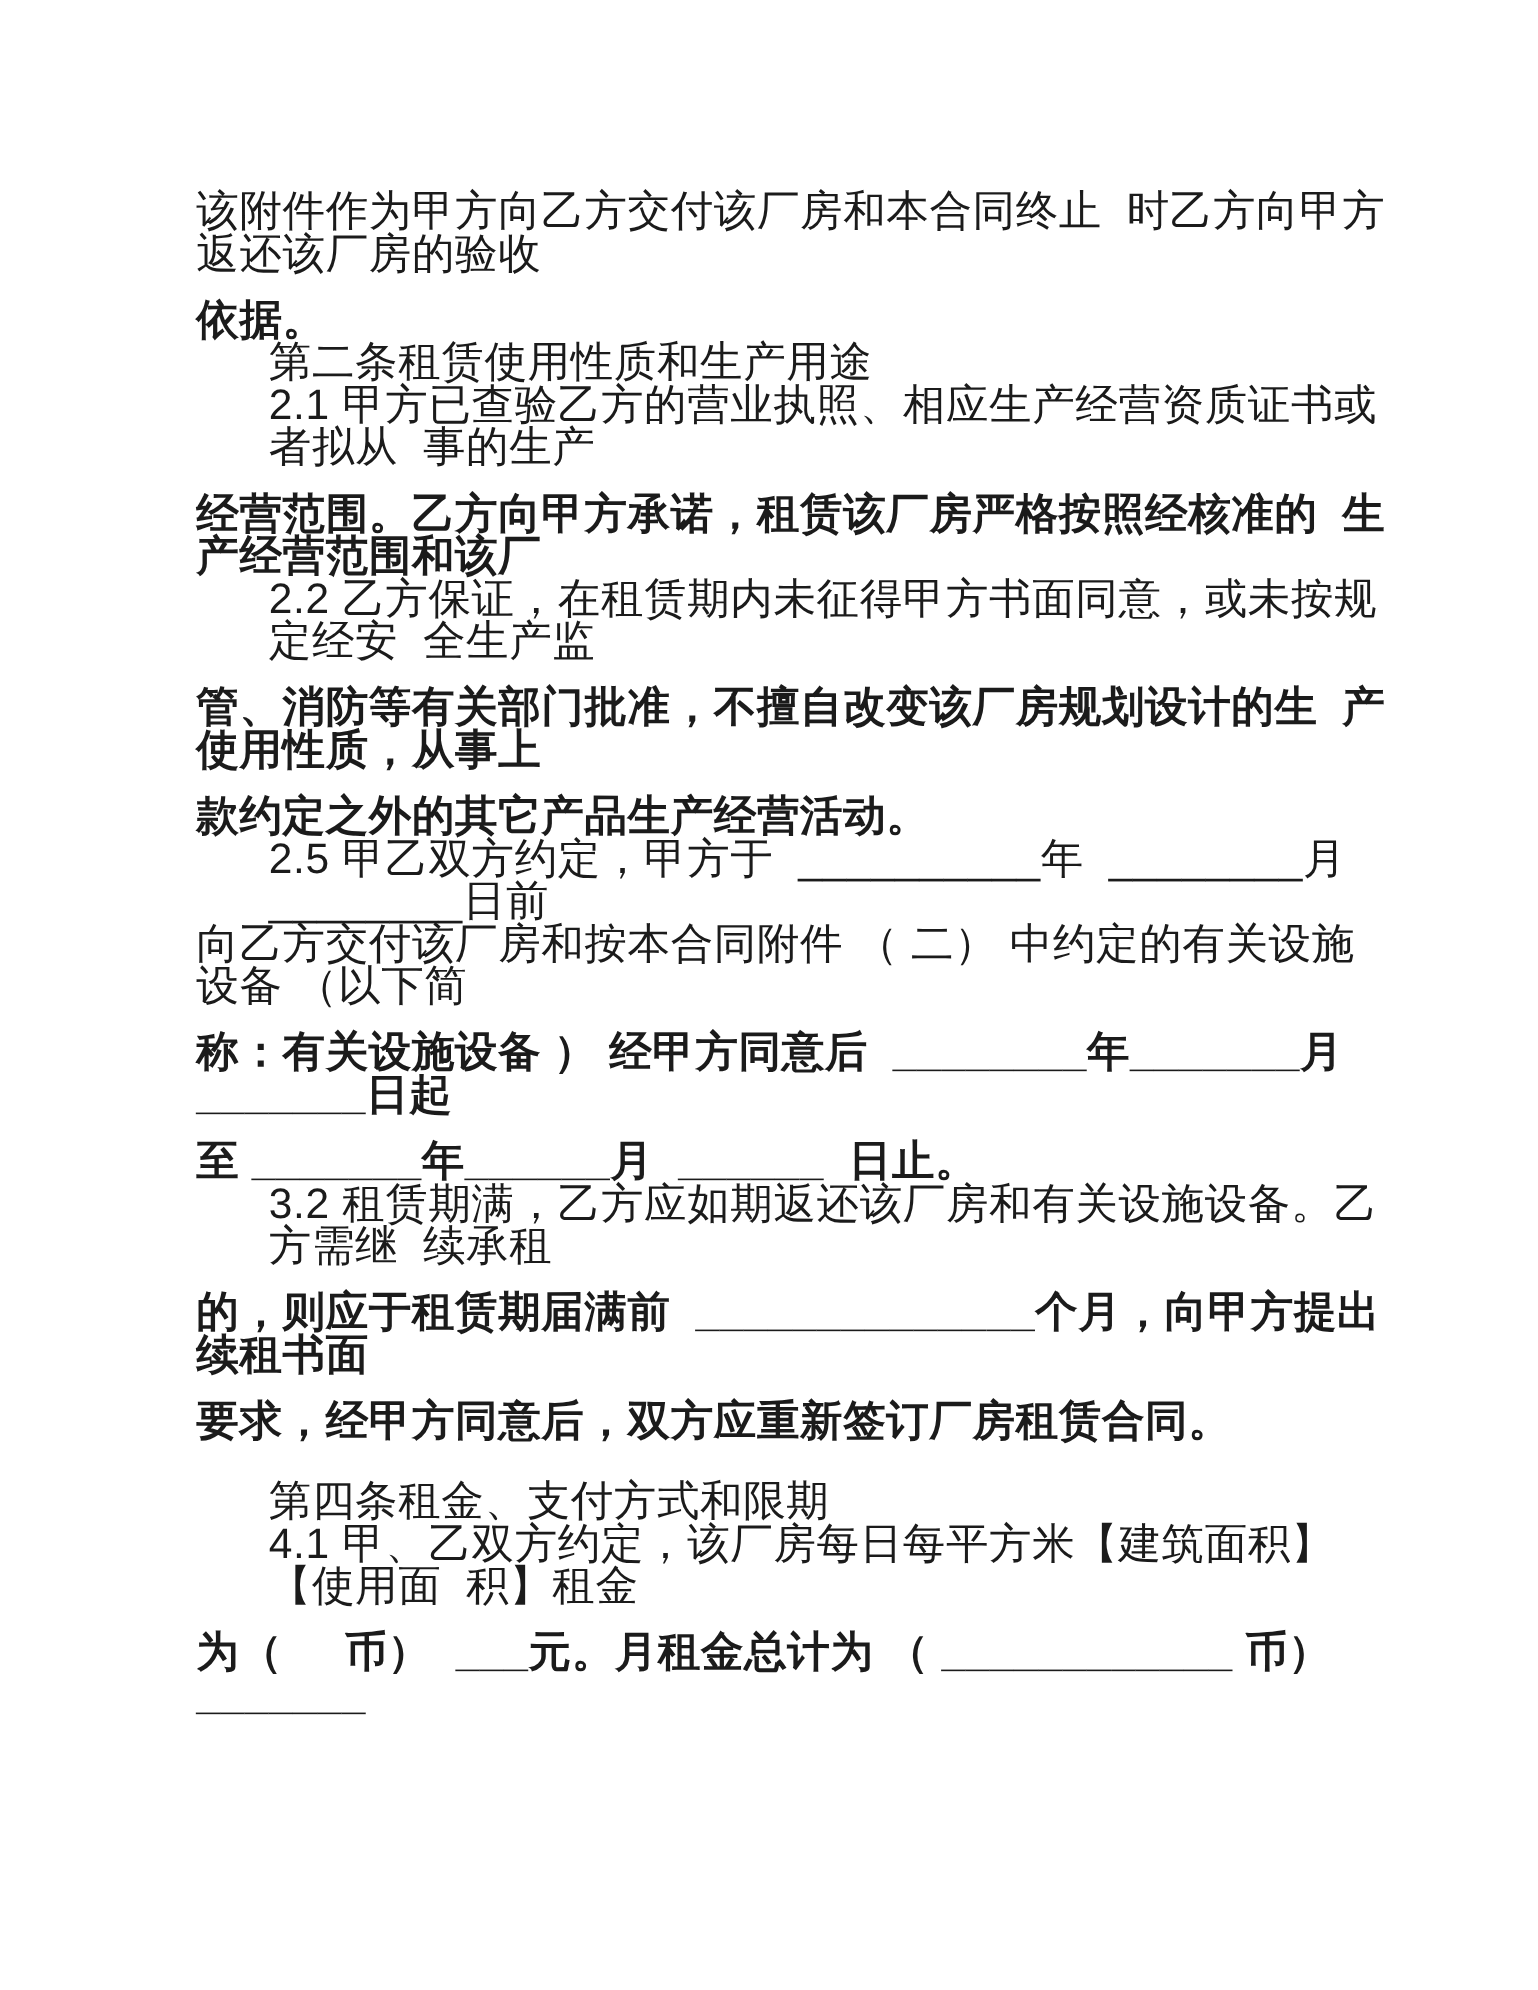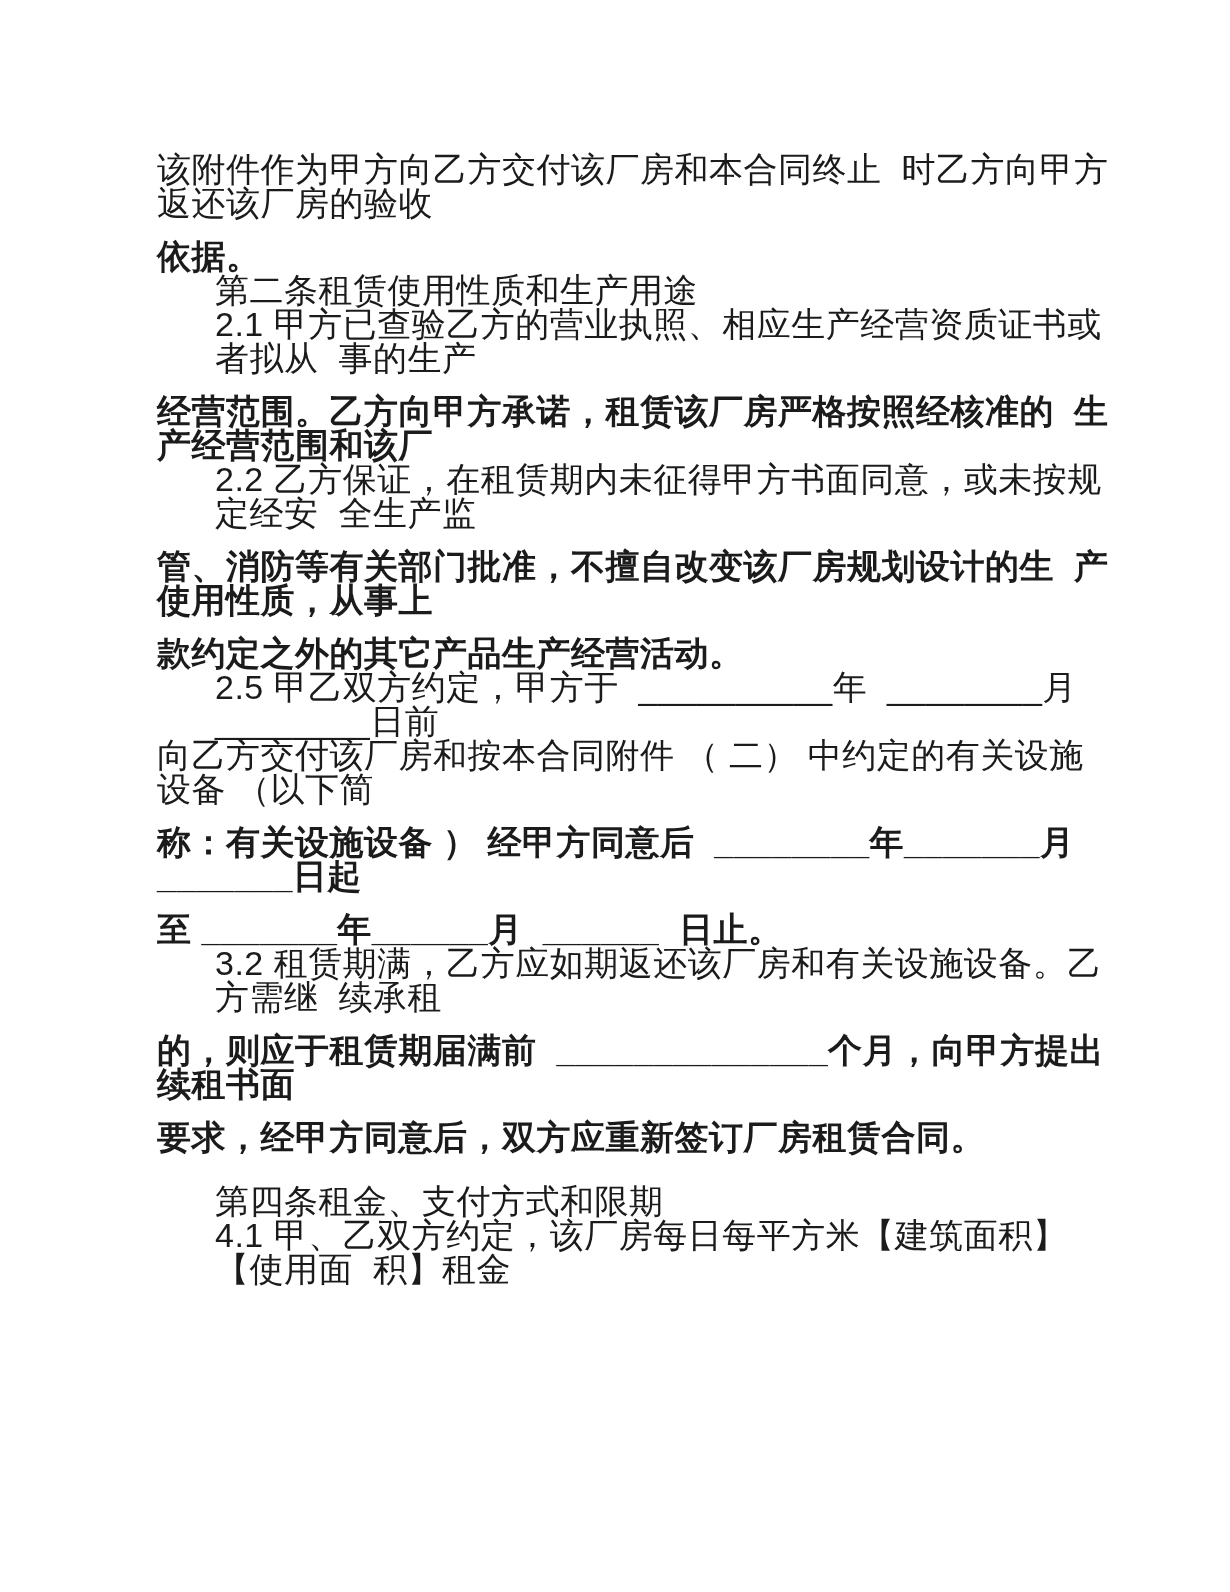--- a/index.html
+++ b/index.html
@@ -54,14 +54,15 @@
       <div class="line gap-tight">款约定之外的其它产品生产经营活动。</div>
       <div class="line gap-para indent">2.5 甲乙双方约定，甲方于  __________年  ________月________日前</div>
       <div class="line gap-para">向乙方交付该厂房和按本合同附件 （ 二） 中约定的有关设施设备 （以下简</div>
       <div class="line gap-tight">称：有关设施设备 ） 经甲方同意后  ________年_______月_______日起</div>
       <div class="line gap-tight">至 _______年______月  ______  日止。</div>
       <div class="line gap-para indent">3.2 租赁期满，乙方应如期返还该厂房和有关设施设备。乙方需继  续承租</div>
       <div class="line gap-tight">的，则应于租赁期届满前  ______________个月，向甲方提出续租书面</div>
       <div class="line gap-tight">要求，经甲方同意后，双方应重新签订厂房租赁合同。</div>
       <div class="line gap-mid indent">第四条租金、支付方式和限期</div>
       <div class="line gap-para indent">4.1 甲、乙双方约定，该厂房每日每平方米【建筑面积】【使用面  积】租金</div>
+      <div class="line gap-tight">为（     币）  ___元。月租金总计为 （ ____________ 币）  _______</div>
     </div>
 </div>
 
 </body></html>

